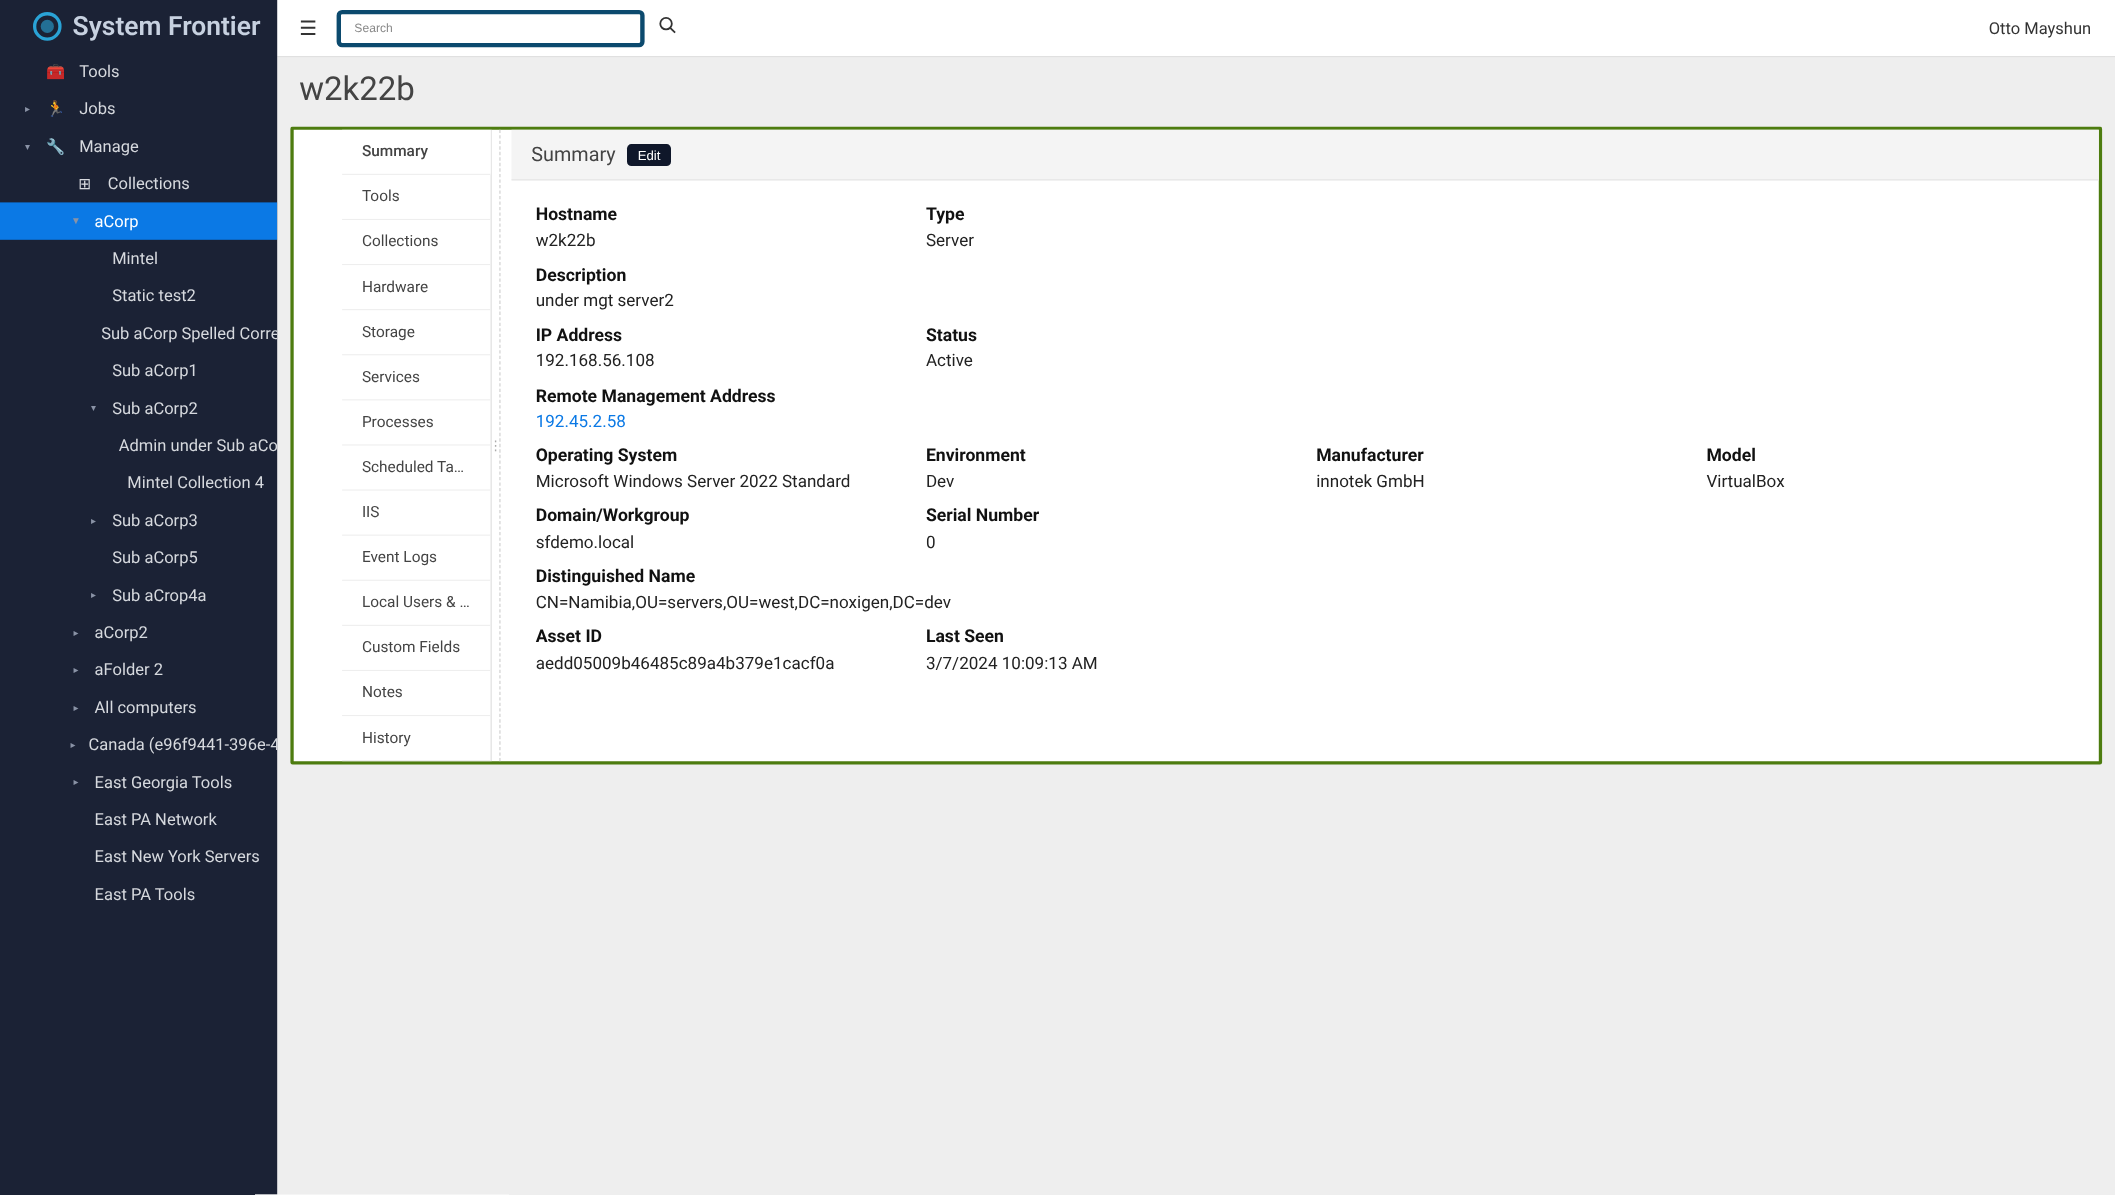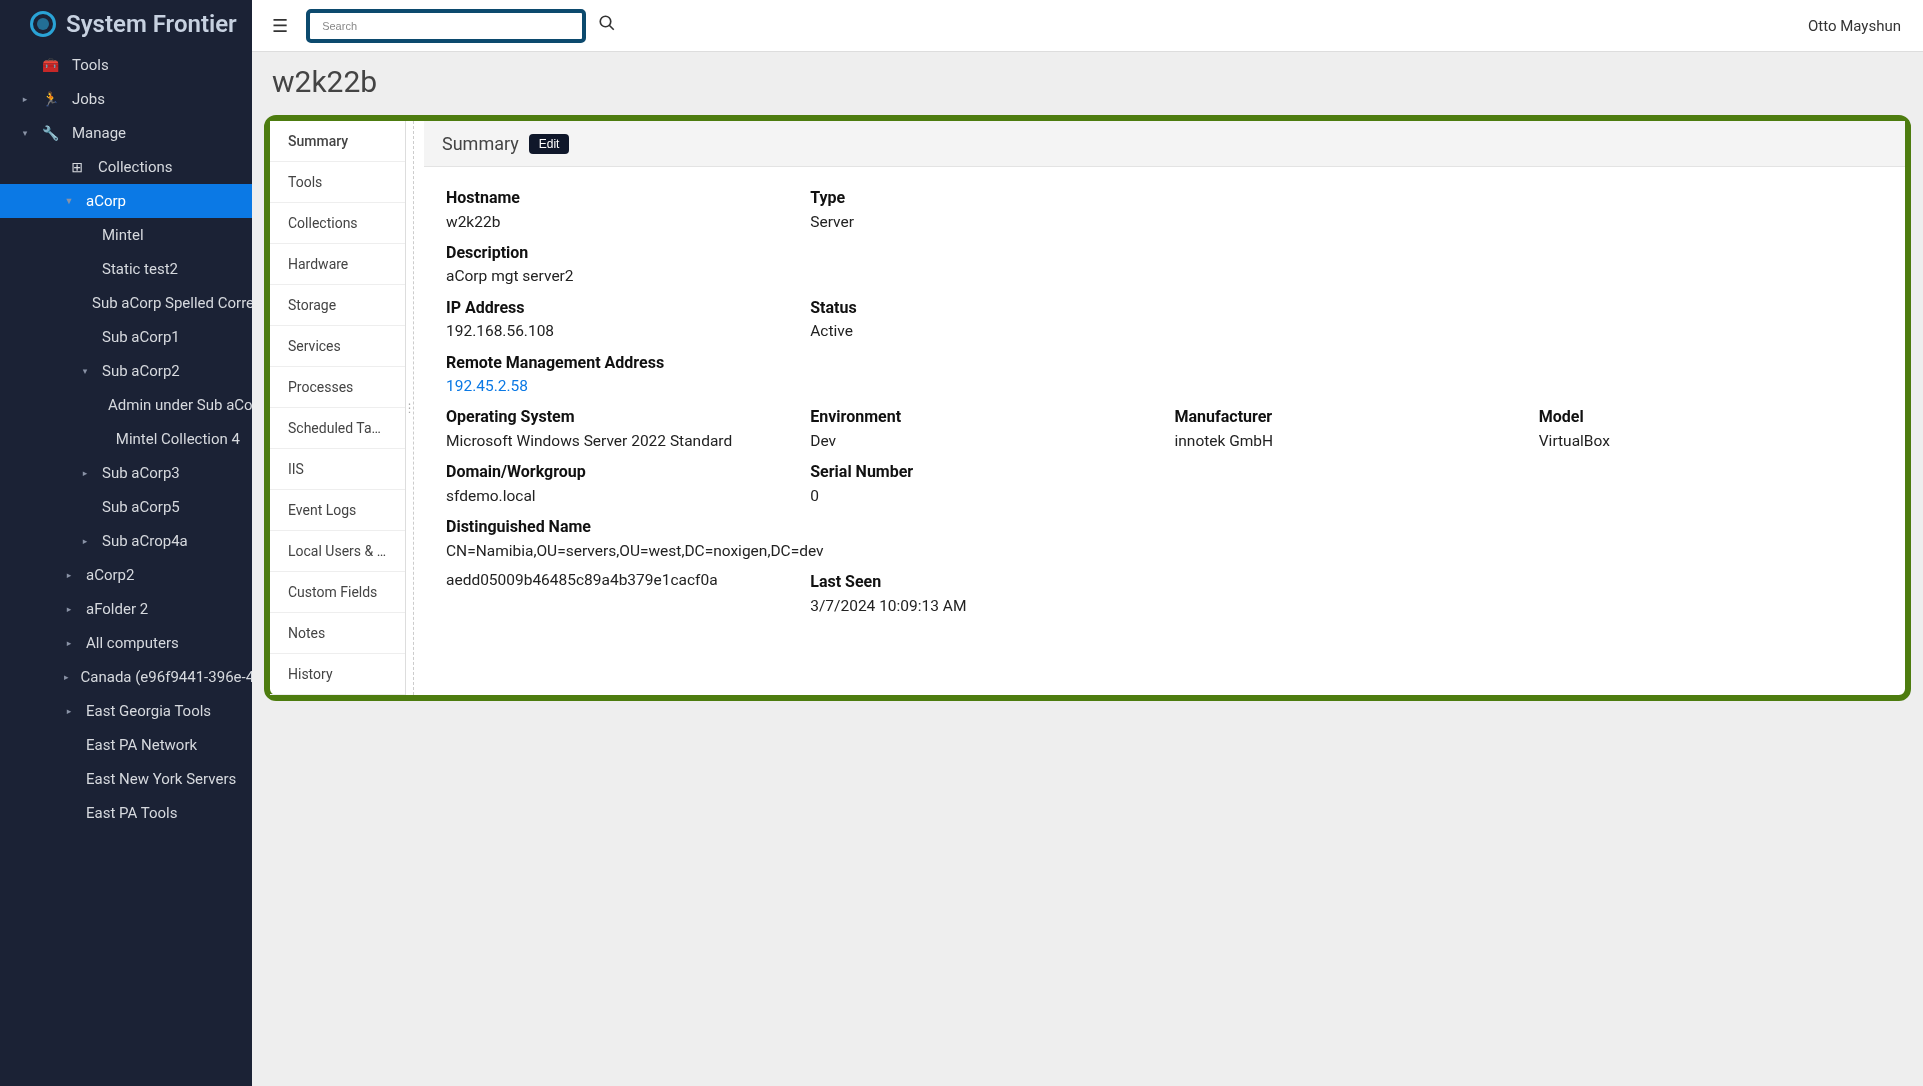--- a/index.html
+++ b/index.html
@@ -123,22 +123,23 @@
     padding: 12px 20px 16px;
   }
   .content-wrap {
     flex:1;
     overflow:auto;
     padding: 0 12px 20px 12px;
   }
   .panel {
     display:flex;
     background:#fff;
-    border:6px solid #4d7c0f;
-    border-radius:12px;
+    border:3px solid #4d7c0f;
+    border-radius:2px;
+    padding-left:44px;
   }
   .sub-tabs {
     width: 136px;
     border-right: 1px solid #ddd;
     flex-shrink:0;
   }
   .sub-tab {
     padding: 12px 18px;
     font-size: 14px;
     color: #444;
@@ -347,21 +348,21 @@
                 <div class="label">Hostname</div>
               <div class="value">w2k22b</div>
               </div>
             <div class="field">
                 <div class="label">Type</div>
               <div class="value">Server</div>
               </div>
 
             <div class="field full">
                 <div class="label">Description</div>
-              <div class="value">aCorp mgt server2</div>
+              <div class="value">under mgt server2</div>
               </div>
 
             <div class="field">
                 <div class="label">IP Address</div>
               <div class="value">192.168.56.108</div>
               </div>
             <div class="field">
                 <div class="label">Status</div>
               <div class="value">Active</div>
               </div>
@@ -397,20 +398,21 @@
                 <div class="label">Serial Number</div>
               <div class="value">0</div>
               </div>
 
             <div class="field full">
                 <div class="label">Distinguished Name</div>
               <div class="value">CN=Namibia,OU=servers,OU=west,DC=noxigen,DC=dev</div>
               </div>
 
             <div class="field">
+                <div class="label">Asset ID</div>
               <div class="value">aedd05009b46485c89a4b379e1cacf0a</div>
               </div>
             <div class="field">
                 <div class="label">Last Seen</div>
               <div class="value">3/7/2024 10:09:13 AM</div>
               </div>
 
           </div>
         </div>
       </div>

